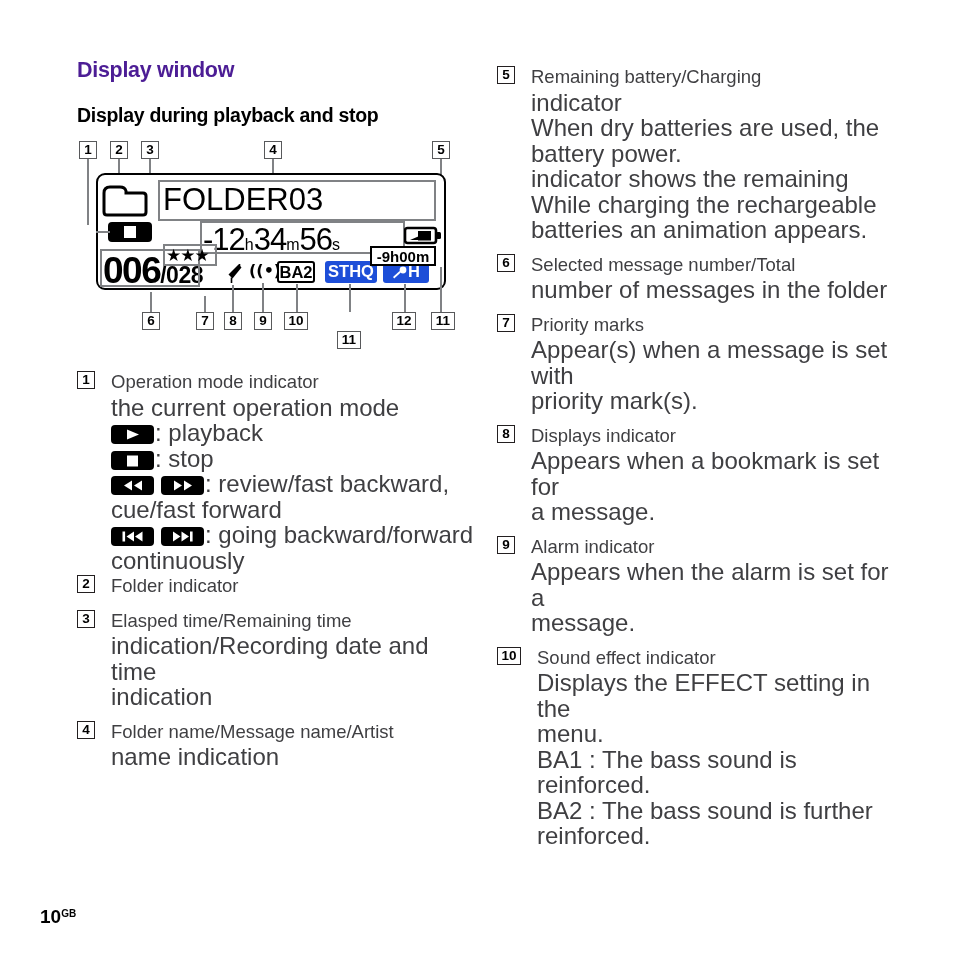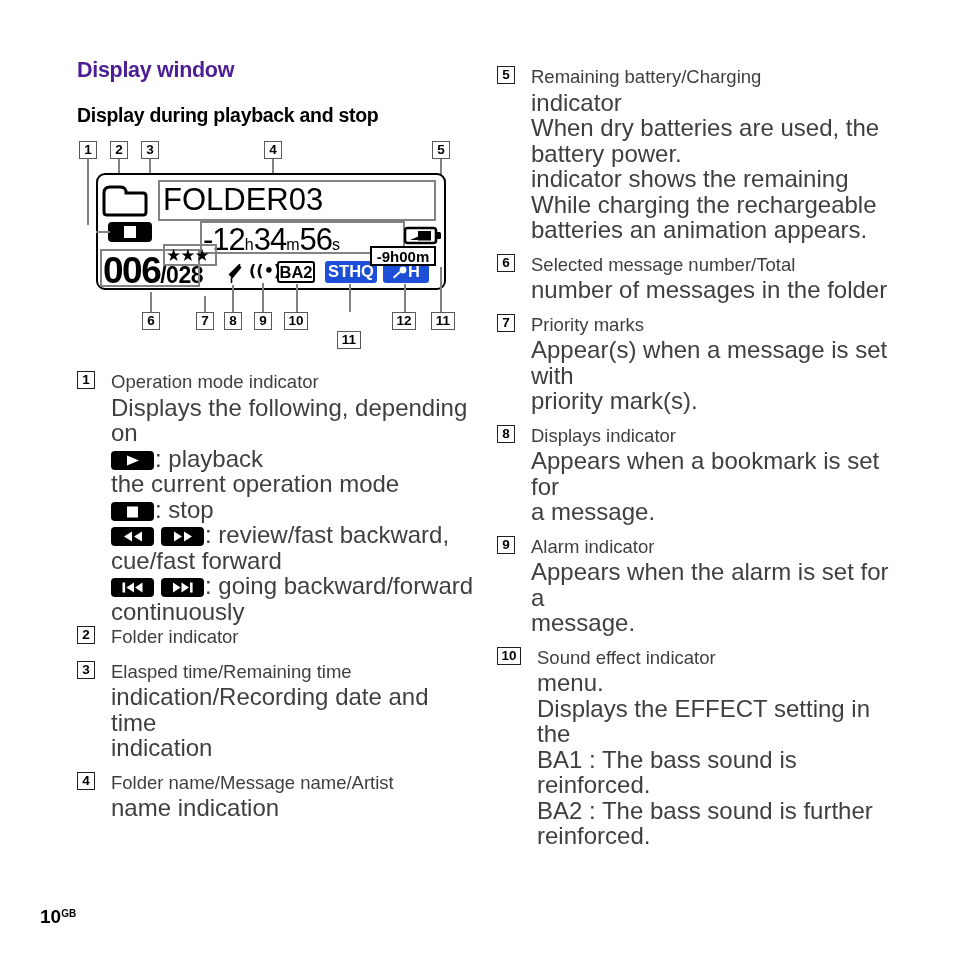--- a/index.html
+++ b/index.html
@@ -319,30 +319,29 @@
   <div class="cbox wide" style="left:392px; top:312px;">12</div>
 
   <div class="leader" style="left:440px; top:267px; height:45px;"></div>
   <div class="cbox wide" style="left:431px; top:312px;">11</div>
 
   <div class="col" style="left:77px; top:369px; width:400px;">
 
     <div class="item">
       <span class="num">1</span>
       <div class="ttl">Operation mode indicator</div>
-      <div class="sub">Displays the following, depending on</div>
+      <div class="sub">the current operation mode</div>
+
       <div class="sub">
         <span class="inline-badge">
           <svg width="43" height="19" viewBox="0 0 43 19">
               <path d="M16 4.5 L28 9.5 L16 14.5 Z" fill="#fff"></path>
             </svg>
         </span><span>: playback</span>
       </div>
-
-      <div class="sub">the current operation mode</div>
 
       <div class="sub">
         <span class="inline-badge">
           <svg width="43" height="19" viewBox="0 0 43 19">
               <rect x="16" y="4.5" width="11" height="11" fill="#fff"></rect>
             </svg>
         </span><span>: stop</span>
       </div>
 
       <div class="sub">
@@ -431,22 +430,22 @@
     <div class="item" style="margin-top:9px;">
       <span class="num">9</span>
       <div class="ttl">Alarm indicator</div>
       <div class="sub">Appears when the alarm is set for a</div>
       <div class="sub">message.</div>
     </div>
 
     <div class="item" style="margin-top:9px;">
       <span class="num wide">10</span>
       <div class="ttl w2">Sound effect indicator</div>
+      <div class="sub w2">Displays the EFFECT setting in the</div>
       <div class="sub w2">menu.</div>
-      <div class="sub w2">Displays the EFFECT setting in the</div>
       <div class="sub w2">BA1 :  The bass sound is reinforced.</div>
       <div class="sub w2">BA2 :  The bass sound is further</div>
       <div class="sub w2">reinforced.</div>
     </div>
   </div>
 
   <div id="folio">
     <span>10</span><sup>GB</sup>
   </div>
 

